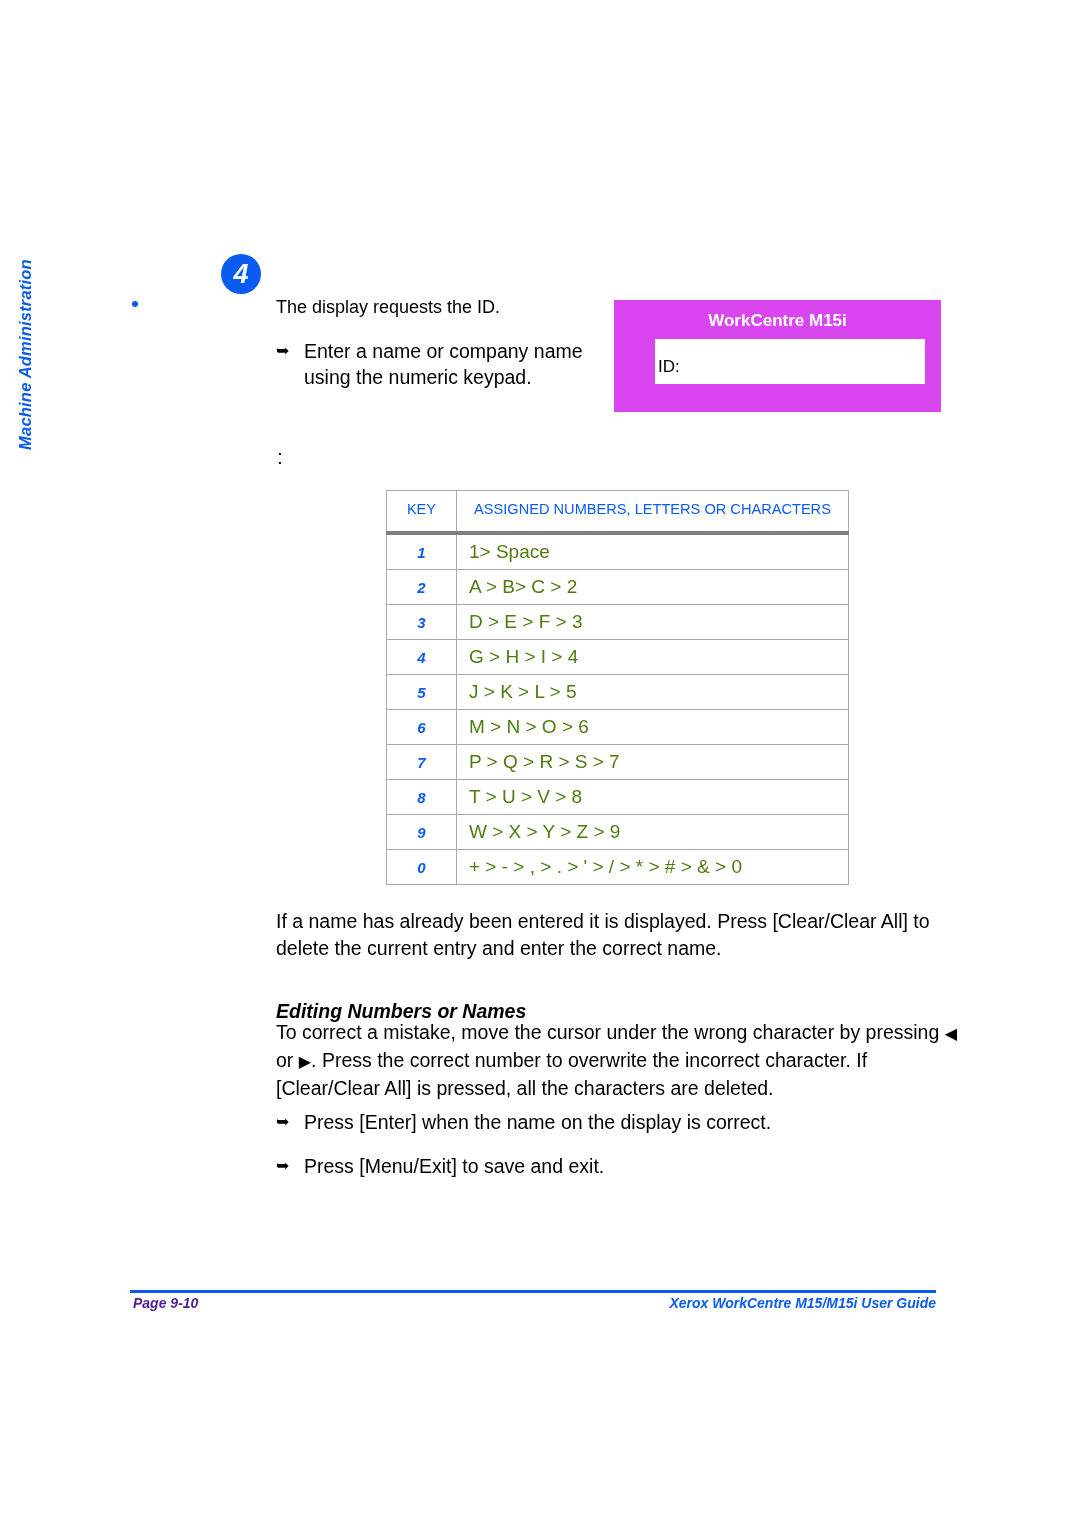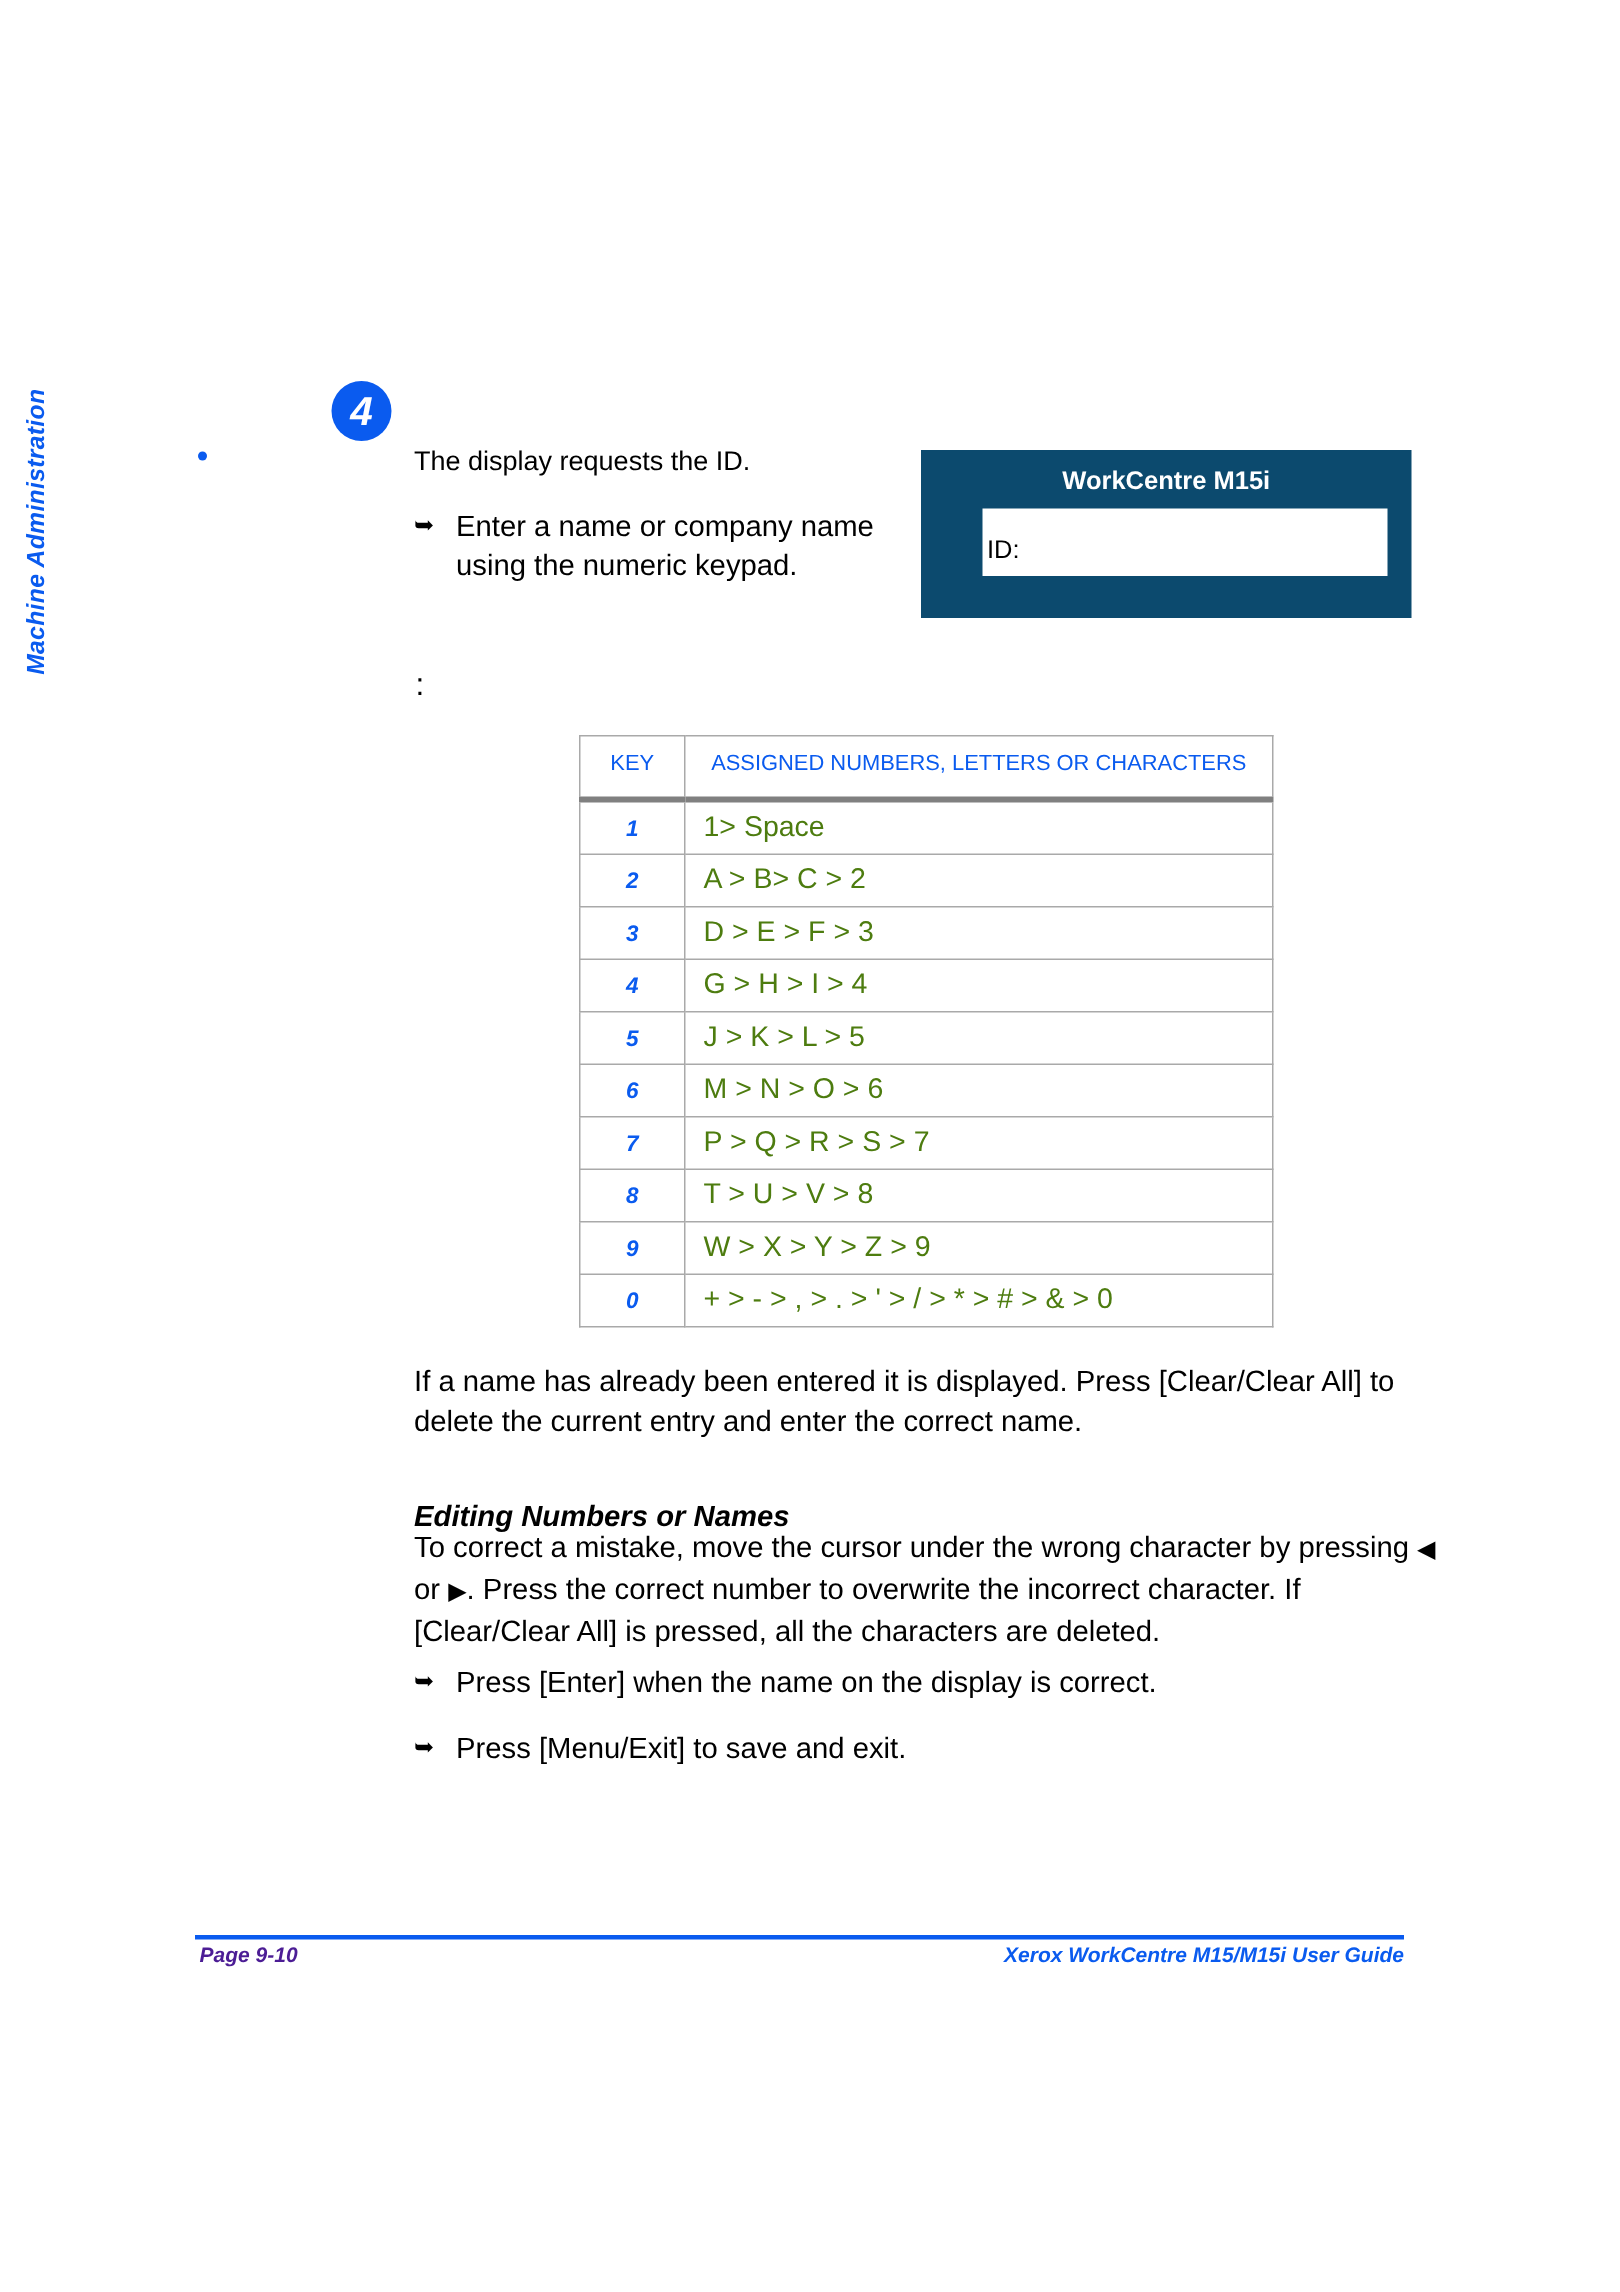--- a/index.html
+++ b/index.html
@@ -122,21 +122,21 @@
     color: #000;
   }
 
   
   .lcd-panel {
     position: absolute;
     left: 614px;
     top: 300px;
     width: 327px;
     height: 112px;
-    background: #0c4a6e;
+    background: #d946ef;
   }
   .lcd-title {
     text-align: center;
     color: #ffffff;
     font-weight: bold;
     font-size: 17px;
     line-height: 17px;
     padding-top: 12px;
   }
   .lcd-screen {

